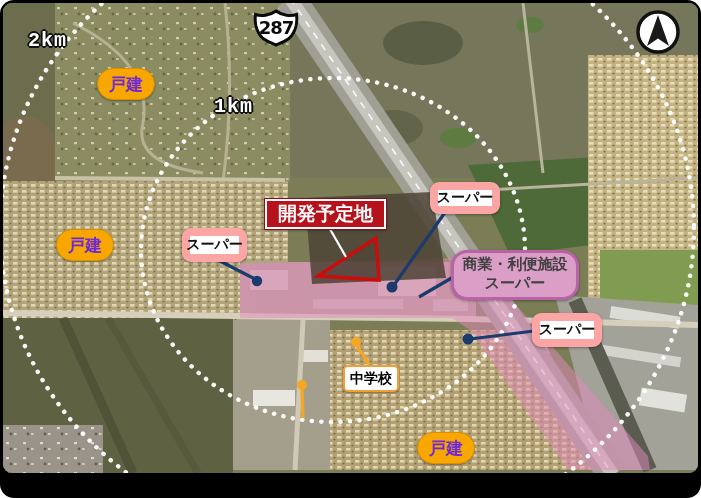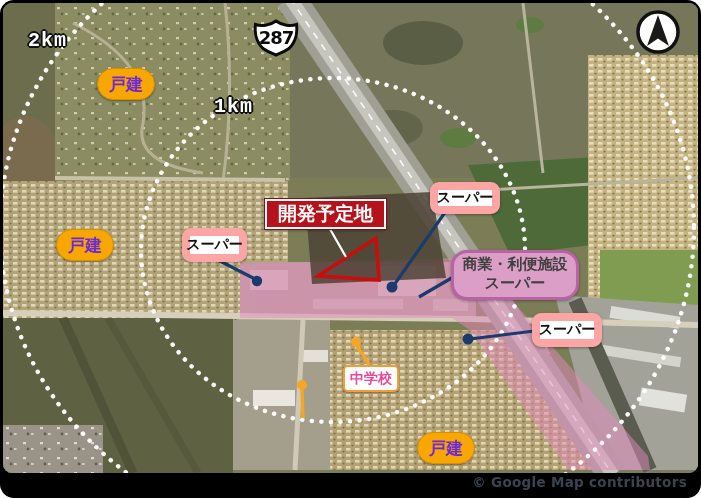--- a/index.html
+++ b/index.html
@@ -25,21 +25,21 @@
     display:flex; align-items:center; justify-content:center;
     box-shadow:0 1px 2px rgba(0,0,0,.35);
   }
   .white-box {
     background:#fff; color:#111; font-weight:bold; font-size:14px;
     border:8px solid #fca5a5; border-radius:9px;
     display:flex; align-items:center; justify-content:center;
     box-shadow:0 1px 3px rgba(0,0,0,.35);
   }
   .school-box {
-    background:#fff; color:#ec4899; font-weight:bold; font-size:14px;
+    background:#fff; color:#000000; font-weight:bold; font-size:14px;
     border:2px solid #f49d33; border-radius:5px;
     display:flex; align-items:center; justify-content:center;
     box-shadow:0 1px 2px rgba(0,0,0,.3);
   }
   .site-box {
     background:#b5121b; color:#fff; font-weight:bold; font-size:19px;
     border:2px solid #fff; outline:1px solid #8c0d13;
     display:flex; align-items:center; justify-content:center;
     box-shadow:0 1px 3px rgba(0,0,0,.5);
     margin-top:12px;
@@ -158,21 +158,21 @@
         </g>
         <g stroke="#f5a623" stroke-width="3.4" fill="#f5a623">
           <path d="M366,361 L354,343"></path>
           <circle cx="353" cy="339" r="5" stroke="none"></circle>
           <path d="M300,415 L299,386"></path>
           <circle cx="299" cy="382" r="5" stroke="none"></circle>
         </g>
       </g>
     </svg>
 
-    <div class="shield" style="left:249px; top:16px;">
+    <div class="shield" style="left:249px; top:6px;">
       <svg width="48" height="38" viewBox="0 0 48 38">
         <path d="M24,2 C18,6.5 9,7.5 3.5,5.5 C2.5,13 4,23 11,29.5 C16,33 20.5,34.5 24,36
                  C27.5,34.5 32,33 37,29.5 C44,23 45.5,13 44.5,5.5 C39,7.5 30,6.5 24,2 Z" fill="#ffffff" stroke="#0b0b0b" stroke-width="3"></path>
       </svg>
       <div class="num">287</div>
     </div>
 
     <div class="compass" style="left:632px; top:6px;">
       <svg width="46" height="46" viewBox="0 0 46 46">
         <circle cx="23" cy="23" r="20" fill="#ffffff" stroke="#111" stroke-width="3.5"></circle>
@@ -194,14 +194,13 @@
     <div class="lbl site-box" style="left:262px; top:184px; width:121px; height:30px;">開発予定地</div>
 
     <div class="lbl area-box" style="left:448px; top:247px; width:128px; height:50px;">
       <span>商業・利便施設</span>
       <span>スーパー</span>
     </div>
 
     <div class="lbl school-box" style="left:340px; top:362px; width:56px; height:27px;">中学校</div>
   </div>
 
-  <div class="copyright">© Google Map contributors</div>
 </div>
 
 </body></html>

